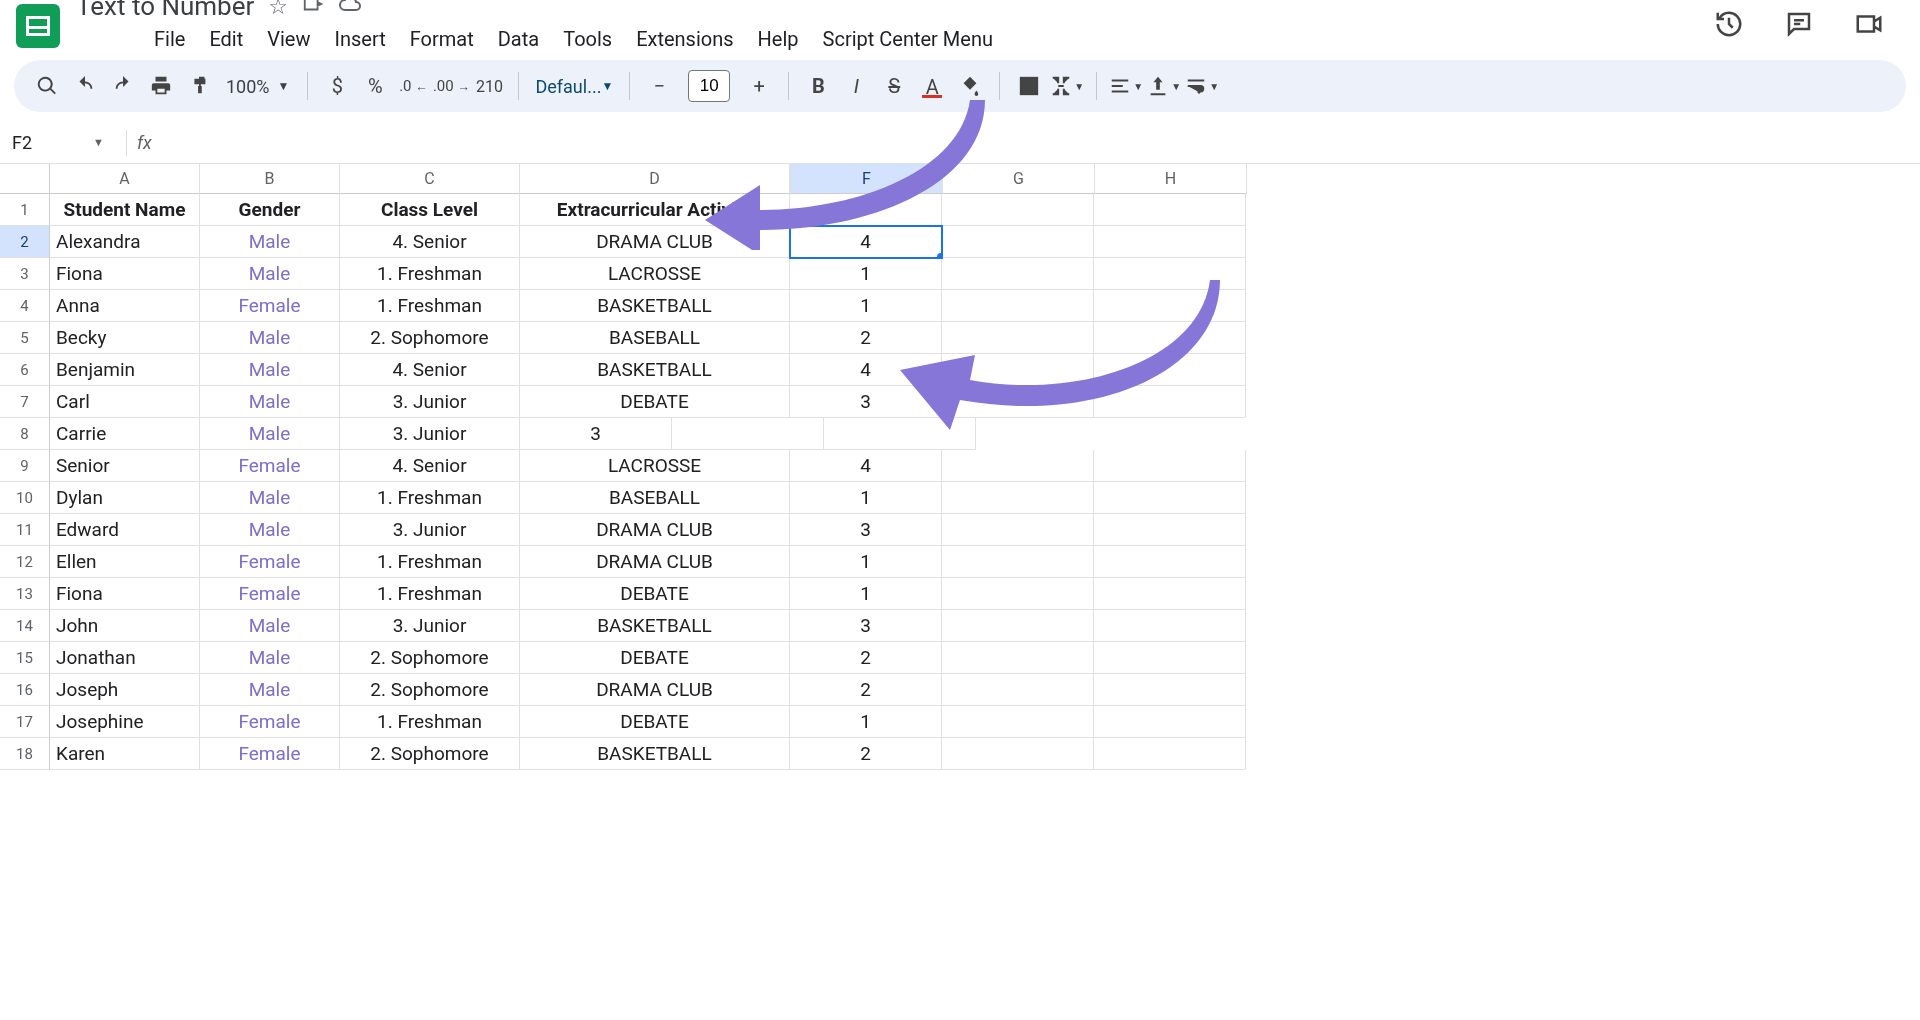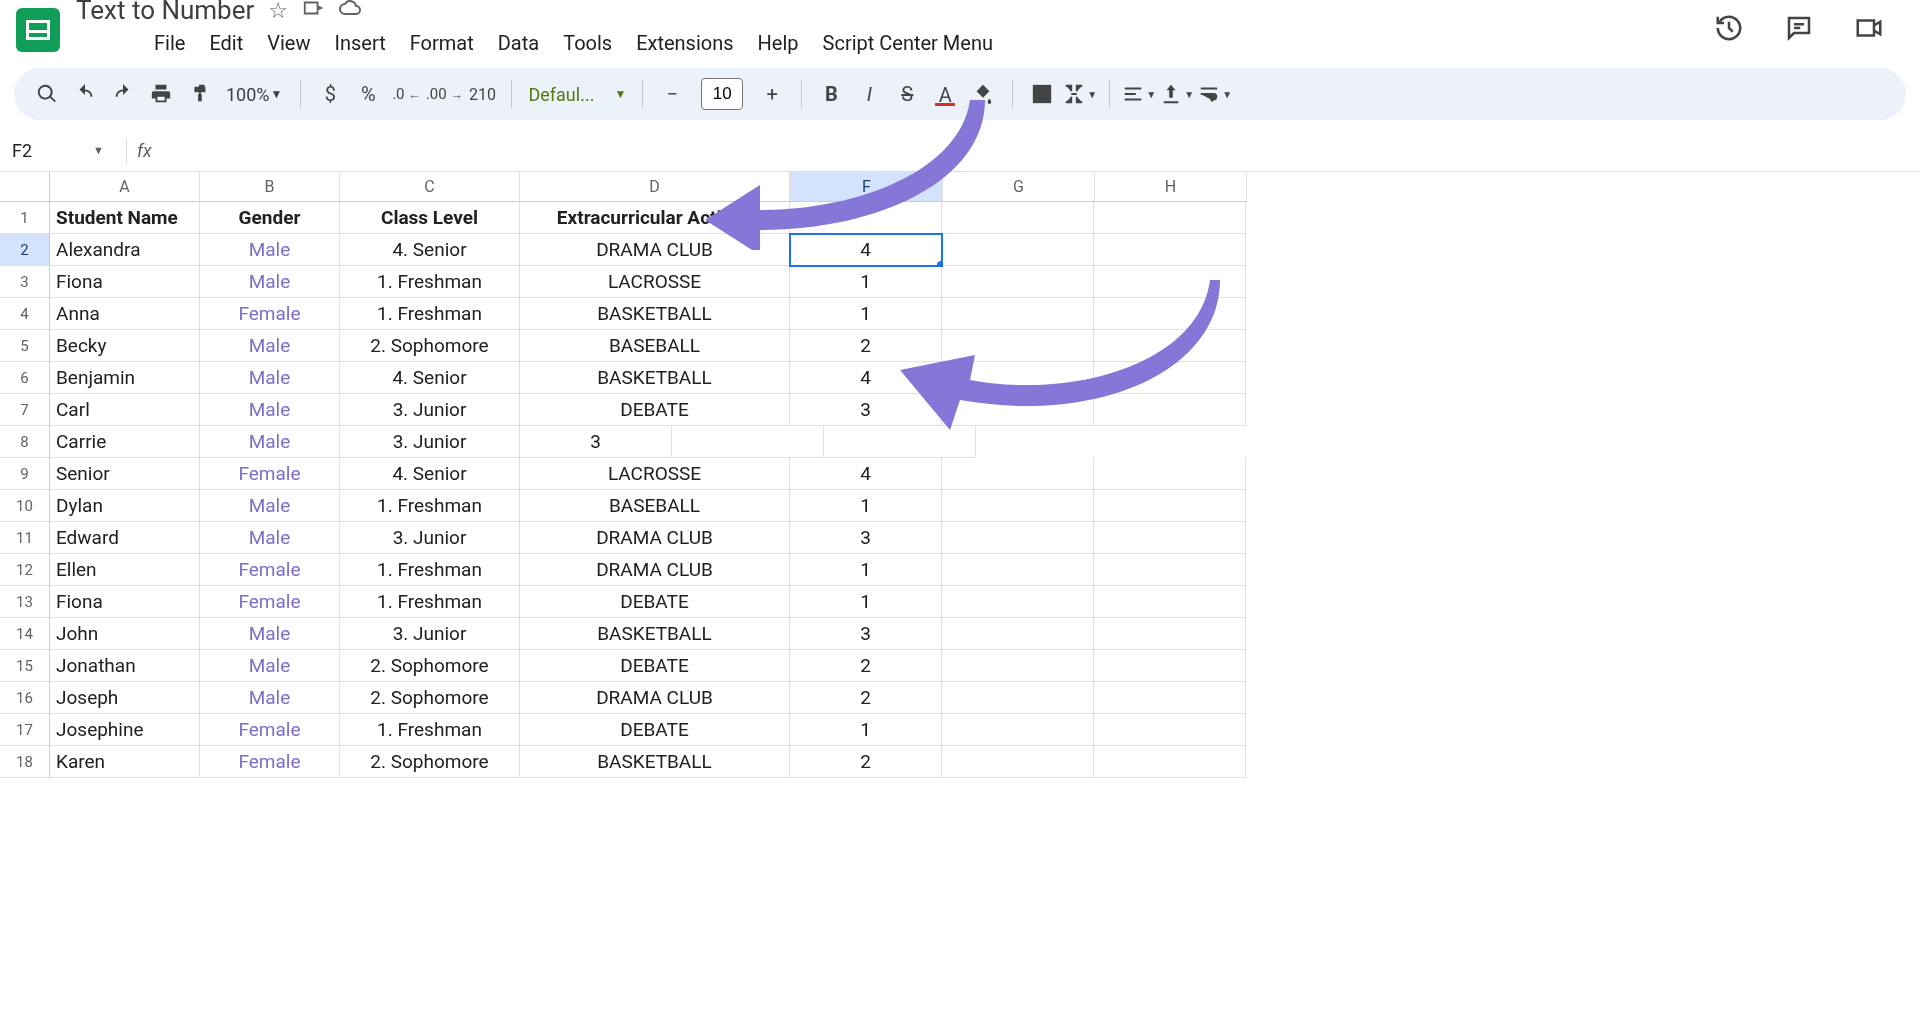--- a/index.html
+++ b/index.html
@@ -1,52 +1,52 @@
 <!DOCTYPE html>
 <html><head>
 <meta charset="utf-8">
 <style>
   * { box-sizing: border-box; margin: 0; padding: 0; }
   body { font-family: "Google Sans", Roboto, Arial, sans-serif; color:#202124; background:#fff; overflow:hidden;}
-  .titlebar { display:flex; align-items:center; padding:8px 16px 16px 16px; height:68px;}
+  .titlebar { display:flex; align-items:center; padding:8px 16px 16px 16px; height:60px;}
   .logo { width:44px;height:44px; background:#0f9d58; border-radius:6px; display:flex; align-items:center; justify-content:center; margin-right:16px;}
   .logo-inner { width:24px;height:20px; border:3px solid #fff;}
   .logo-inner::before { content:""; display:block; width:100%; height:50%; border-bottom:3px solid #fff;}
   .title-area { display:flex; align-items:center; gap:14px;}
   .doc-title { font-size:26px; font-weight:400; color:#3c4043;}
   .title-icons { display:flex; gap:14px; align-items:center; color:#5f6368;}
   .title-icons span { font-size:22px; cursor:pointer;}
   .right-icons { margin-left:auto; display:flex; gap:40px; align-items:center; color:#444; padding-right:20px;}
   .right-icons svg { width:30px; height:30px; }
   .menubar { display:flex; gap:24px; padding:6px 16px 10px 78px; font-size:20px; color:#202124;text-align:center;}
   .menubar span { cursor:pointer; }
   .toolbar { display:flex; align-items:center; gap:0; background:#edf2fa; border-radius:40px; margin:0 14px; padding:6px 14px; height:52px;}
   .tool { width:38px; height:38px; display:flex; align-items:center; justify-content:center; color:#444; cursor:pointer; font-size:20px; border-radius:6px;}
   .tool svg { width:22px; height:22px; fill:#444;}
-  .zoom { display:flex; align-items:center; gap:1px; font-size:18px; color:#3c4043; padding:0 8px;text-align:center;}
+  .zoom { display:flex; align-items:center; gap:8px; font-size:18px; color:#3c4043; padding:0 8px;text-align:center;}
   .sep { width:1px; height:28px; background:#c7c7c7; margin:0 10px;}
-  .fontsel { font-size:18px; color:#4d7c0f; padding:0 6px; display:flex; align-items:center; gap:20px;}
+  .fontsel { font-size:18px; color:#0c4a6e; padding:0 6px; display:flex; align-items:center; }
   .fontsize-box { display:flex; align-items:center; gap:10px;}
   .fontsize-input { width:42px; height:32px; border:1.5px solid #747775; border-radius:4px; text-align:center; font-size:17px;}
   .namebox-row { display:flex; align-items:center; border-bottom:1px solid #e0e0e0; height:42px; padding-left:6px; margin-top:10px;}
   .namebox { width:110px; font-size:18px; padding-left:6px; display:flex; align-items:center; justify-content:space-between; padding-right:12px;}
   .namebox-divider { width:1px; height:26px; background:#dadce0; margin:0 10px;}
   .fx { font-style:italic; color:#5f6368; font-size:18px; margin-right:12px;}
   .formula { font-family: "Roboto Mono", Consolas, monospace; font-size:19px;}
   .formula .fn { color:#202124;}
   .formula .ref { color:#f29900;}
   .formula .str { color:#188038;}
   .ch { border-right:1px solid #e0e0e0; border-bottom:1px solid #ccc; text-align:center; font-size:16px; color:#5f6368; height:30px; line-height:30px; background:#fff;}
   .ch.sel { background:#d3e3fd; color:#1a3e72;}
   .corner { width:50px; height:30px; border-right:1px solid #ccc; border-bottom:1px solid #ccc; background:#fff;}
   .rh { width:50px; height:32px; border-right:1px solid #ccc; border-bottom:1px solid #e0e0e0; text-align:center; font-size:15px; color:#5f6368; line-height:32px; background:#fff;}
   .rh.sel { background:#d3e3fd; color:#1a3e72;}
   .cell { border-right:1px solid #e0e0e0; border-bottom:1px solid #e0e0e0; height:32px; line-height:32px; font-size:19px; padding:0 6px; overflow:hidden; white-space:nowrap;}
   .row { display:flex; }
-  .bold { font-weight:700; }
+  .bold { font-weight:700;text-align:center; }
   .center { text-align:center; }
   .gender { color:#7b6fc9; text-align:center;}
   .selcell { outline:2px solid #1a73e8; outline-offset:-1px; position:relative;}
   .selcell::after { content:""; position:absolute; right:-4px; bottom:-4px; width:8px;height:8px;background:#1a73e8; border-radius:50%;}
   .wA{width:150px;} .wB{width:140px;} .wC{width:180px;} .wD{width:270px;} .wE{width:0px; border:none; padding:0;} .wF{width:152px;} .wG{width:152px;} .wH{width:152px;}
   .arrow-overlay { position:absolute; pointer-events:none; }
   .arrow1 { left:700px; top:90px; width:290px; height:160px;}
   .arrow2 { left:890px; top:270px; width:330px; height:170px;}
   .text-underline-red { border-bottom:3px solid #d93025; width:20px; margin-top:-4px;}
 </style>

